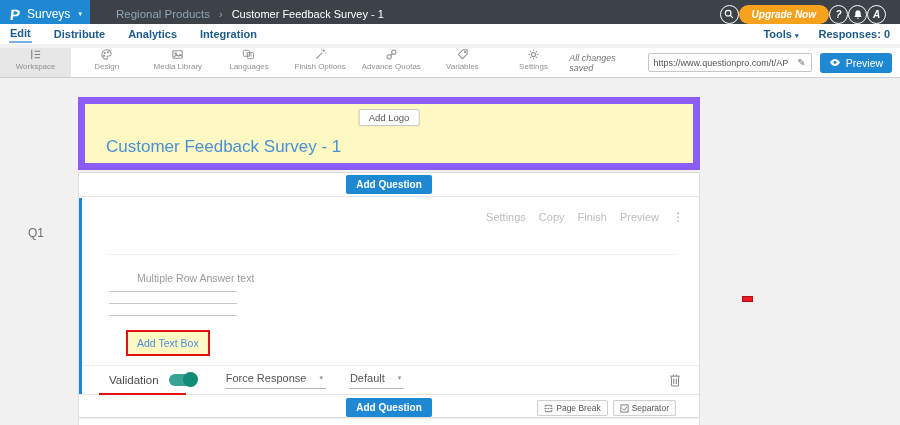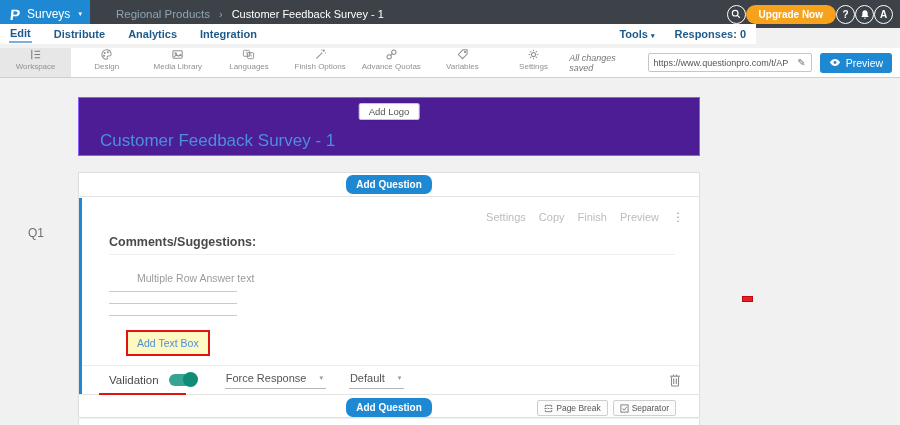--- a/index.html
+++ b/index.html
@@ -9,26 +9,26 @@
   
   .topbar { position:absolute; top:0; left:0; width:900px; height:28px; background:#3d4248; display:flex; align-items:center; }
   .logo-block { width:90px; height:28px; background:#1e88d2; display:flex; align-items:center; padding-left:10px; gap:7px; cursor:pointer; }
   .logo-glyph { color:#fff; font-size:15px; font-weight:bold; transform:skewX(-6deg); }
   .logo-product { color:#fff; font-size:12px; }
   .logo-caret { color:#fff; font-size:7px; margin-left:1px; }
   .breadcrumb { display:flex; align-items:center; margin-left:26px; gap:9px; }
   .crumb-parent { color:#8fa3b3; font-size:11.5px; cursor:pointer; }
   .crumb-sep { color:#8fa3b3; font-size:11px; }
   .crumb-current { color:#ffffff; font-size:11px; }
-  .topbar-right { margin-left:auto; display:flex; align-items:center; padding-right:7px; }
+  .topbar-right { margin-left:auto; display:flex; align-items:center; padding-right:14px;font-style:italic; }
   .circle-btn { width:19px; height:19px; border:1.5px solid #fff; border-radius:50%; display:flex; align-items:center; justify-content:center; color:#fff; font-size:10px; font-weight:bold; cursor:pointer; }
   .upgrade-btn { height:19px; border-radius:10px; background:#f6a21d; color:#fff; font-size:10px; font-weight:bold; display:flex; align-items:center; padding:0 13px; cursor:pointer; }
 
   
-  .navrow { position:absolute; top:24px; left:0; width:756px; height:20px; background:#fff; display:flex; align-items:center; padding:0 10px 0 9px;justify-content:space-between; }
+  .navrow { position:absolute; top:24px; left:0; width:900px; height:20px; background:#fff; display:flex; align-items:center; padding:0 10px 0 9px;justify-content:space-between; }
   .nav-item { font-size:11px; font-weight:bold; color:#1d5a8c; margin-right:21px; padding:2px 1px; cursor:pointer; }
   .nav-item.active { border-bottom:2px solid #79aede; }
   .nav-right { margin-left:auto; display:flex; align-items:center; gap:20px; }
   .tools-link { font-size:11px; font-weight:bold; color:#1d5a8c; cursor:pointer; }
   .tools-caret { font-size:7px; color:#1d5a8c; }
   .responses-link { font-size:11px; font-weight:bold; color:#1d5a8c; cursor:pointer; }
 
   
   .toolbar { position:absolute; top:48px; left:0; width:900px; height:30px; background:#fff; border-bottom:1px solid #cfcfcf; display:flex; align-items:stretch; }
   .tool-tab { width:73px; display:flex; flex-direction:column; align-items:center; gap:1px; cursor:pointer; }
@@ -39,27 +39,27 @@
   .saved-text { font-size:9px; font-style:italic; color:#777; }
   .url-box { width:170px; height:19px; border:1px solid #c6c6c6; border-radius:2px; background:#fff; display:flex; align-items:center; }
   .url-input { flex:1; border:none; outline:none; font-size:9px; color:#555; padding:0 3px 0 5px; font-family:"Liberation Sans", sans-serif; min-width:0; }
   .url-edit { font-size:10px; color:#777; padding:0 5px; cursor:pointer; }
   .preview-btn { height:20px; background:#1e88d2; border-radius:3px; color:#fff; font-size:10.5px; display:flex; align-items:center; gap:5px; padding:0 9px; cursor:pointer; }
 
   
   .page { position:absolute; top:78px; left:0; width:900px; height:347px; background:#f1f1f2; }
   .q-row-label { position:absolute; left:28px; top:148px; font-size:12px; color:#6f6f6f; }
 
-  .header-card { position:absolute; left:78px; top:19px; width:622px; height:59px; background:#4c1d95; border:1px solid #8b5cf6; }
+  .header-card { position:absolute; left:78px; top:19px; width:622px; height:73px; background:#fef9c3; border:7px solid #8b5cf6; }
   .add-logo-btn { position:absolute; left:50%; transform:translateX(-50%); top:5px; background:#fff; border:1px solid #c8c8c8; border-radius:2px; padding:2px 9px; font-size:9.5px; color:#555; cursor:pointer; box-shadow:0 1px 1px rgba(0,0,0,0.04); }
   .survey-title { position:absolute; left:21px; top:33px; font-size:17px; color:#4a90d9; cursor:text; }
 
   .qsection { position:absolute; left:78px; top:94px; width:622px; height:246px; background:#fff; border:1px solid #dedede; }
   .addq-row { position:absolute; top:0; left:0; right:0; height:24px; border-bottom:1px solid #e4e4e4; display:flex; align-items:center; justify-content:center; }
-  .btn-primary { background:#1e88d2; color:#fff; font-size:10px; font-weight:bold; border:none; border-radius:7px; padding:4px 10px; cursor:pointer; font-family:"Liberation Sans", sans-serif; }
+  .btn-primary { background:#1e88d2; color:#fff; font-size:10px; font-weight:bold; border:none; border-radius:2px; padding:4px 10px; cursor:pointer; font-family:"Liberation Sans", sans-serif; }
 
   .qcard { position:absolute; top:25px; left:0; right:0; height:196px; border-left:3px solid #1e88d2; }
   .q-actions { position:absolute; top:12px; right:14px; display:flex; align-items:center; gap:13px; }
   .q-action { font-size:11px; color:#bcbcbc; cursor:pointer; }
   .q-menu { font-size:12px; color:#9a9a9a; cursor:pointer; letter-spacing:1px; }
   .q-text { position:absolute; left:27px; top:37px; font-size:12.5px; font-weight:bold; color:#4a4a4a; cursor:text; }
   .q-text-underline { position:absolute; left:27px; width:566px; top:56px; border-bottom:1px solid #efefef; }
   .answer-placeholder { position:absolute; left:27px; top:74px; font-size:10.5px; color:#9b9b9b; cursor:text;padding-left:28px; }
   .answer-line { position:absolute; left:27px; width:128px; border-bottom:1px solid #c9c9c9; cursor:text; }
   .annotation-box { position:absolute; left:44px; top:132px; border:2px solid #e01212; }
@@ -234,21 +234,20 @@
 
       <div class="qcard">
         <div class="q-actions">
           <span class="q-action">Settings</span>
           <span class="q-action">Copy</span>
           <span class="q-action">Finish</span>
           <span class="q-action">Preview</span>
           <span class="q-menu">⋮</span>
         </div>
 
-        <span class="q-text">Comments/Suggestions:</span>
         <div class="q-text-underline"></div>
 
         <span class="answer-placeholder">Multiple Row Answer text</span>
         <div class="answer-line" style="top:93px"></div>
         <div class="answer-line" style="top:105px"></div>
         <div class="answer-line" style="top:117px"></div>
 
         <div class="annotation-box">
           <span class="add-text-box-link">Add Text Box</span>
         </div>

